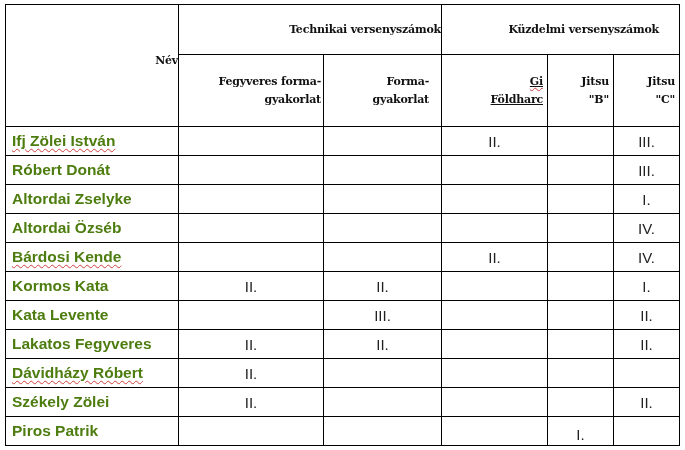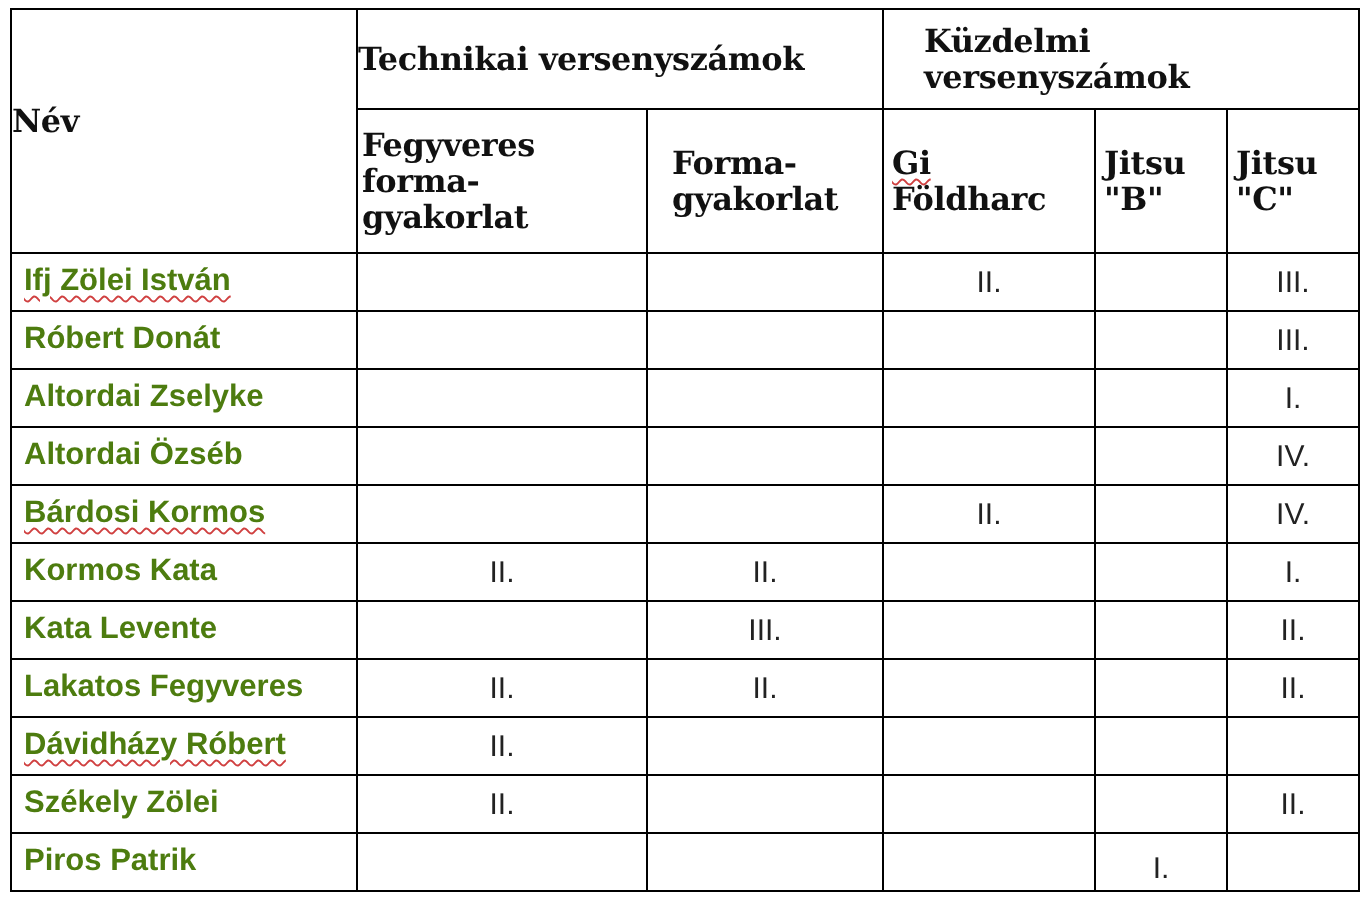--- a/index.html
+++ b/index.html
@@ -11,23 +11,23 @@
     width: 674px;
   }
   td, th {
     border: 1.5px solid #000;
     padding: 0;
     color: #111;
   }
   th {
     font-family: "DejaVu Serif", "Liberation Serif", serif;
     font-weight: bold;
-    font-size: 16px;
+    font-size: 11px;
     line-height: 18px;
-    text-align: left;
+    text-align: right;
     vertical-align: middle;
     letter-spacing: -0.2px;
   }
   th.nev { vertical-align: middle; padding-bottom: 10px; }
   tr.h1 { height: 50px; }
   tr.h2 { height: 72px; }
   tr.row { height: 29px; }
   td {
     font-family: "Liberation Sans", "DejaVu Sans", sans-serif;
     font-size: 15px;
@@ -59,21 +59,21 @@
   </colgroup>
   <thead>
     <tr class="h1">
       <th class="nev" rowspan="2">Név</th>
       <th colspan="2">Technikai versenyszámok</th>
       <th colspan="3" style="padding:0 20px;">Küzdelmi versenyszámok</th>
     </tr>
     <tr class="h2">
       <th style="padding:0 2px;">Fegyveres forma-gyakorlat</th>
       <th style="padding:0 12px;">Forma-gyakorlat</th>
-      <th style="padding:0 4px;"><span class="spell">Gi</span><br><span>Földharc</span></th>
+      <th style="padding:0 4px;text-decoration:underline;"><span class="spell">Gi</span><br><span>Földharc</span></th>
       <th style="padding:0 4px;">Jitsu<br>"B"</th>
       <th style="padding:0 4px;">Jitsu<br>"C"</th>
     </tr>
   </thead>
   <tbody>
     <tr class="row">
       <td class="name"><span class="spell">Ifj Zölei István</span></td>
       <td></td>
       <td></td>
       <td>II.</td>
@@ -98,21 +98,21 @@
     </tr>
     <tr class="row">
       <td class="name">Altordai Özséb</td>
       <td></td>
       <td></td>
       <td></td>
       <td class="jb"></td>
       <td>IV.</td>
     </tr>
     <tr class="row">
-      <td class="name"><span class="spell">Bárdosi Kormos</span></td>
+      <td class="name"><span class="spell">Bárdosi Kende</span></td>
       <td></td>
       <td></td>
       <td>II.</td>
       <td class="jb"></td>
       <td>IV.</td>
     </tr>
     <tr class="row">
       <td class="name">Kormos Kata</td>
       <td>II.</td>
       <td>II.</td>

